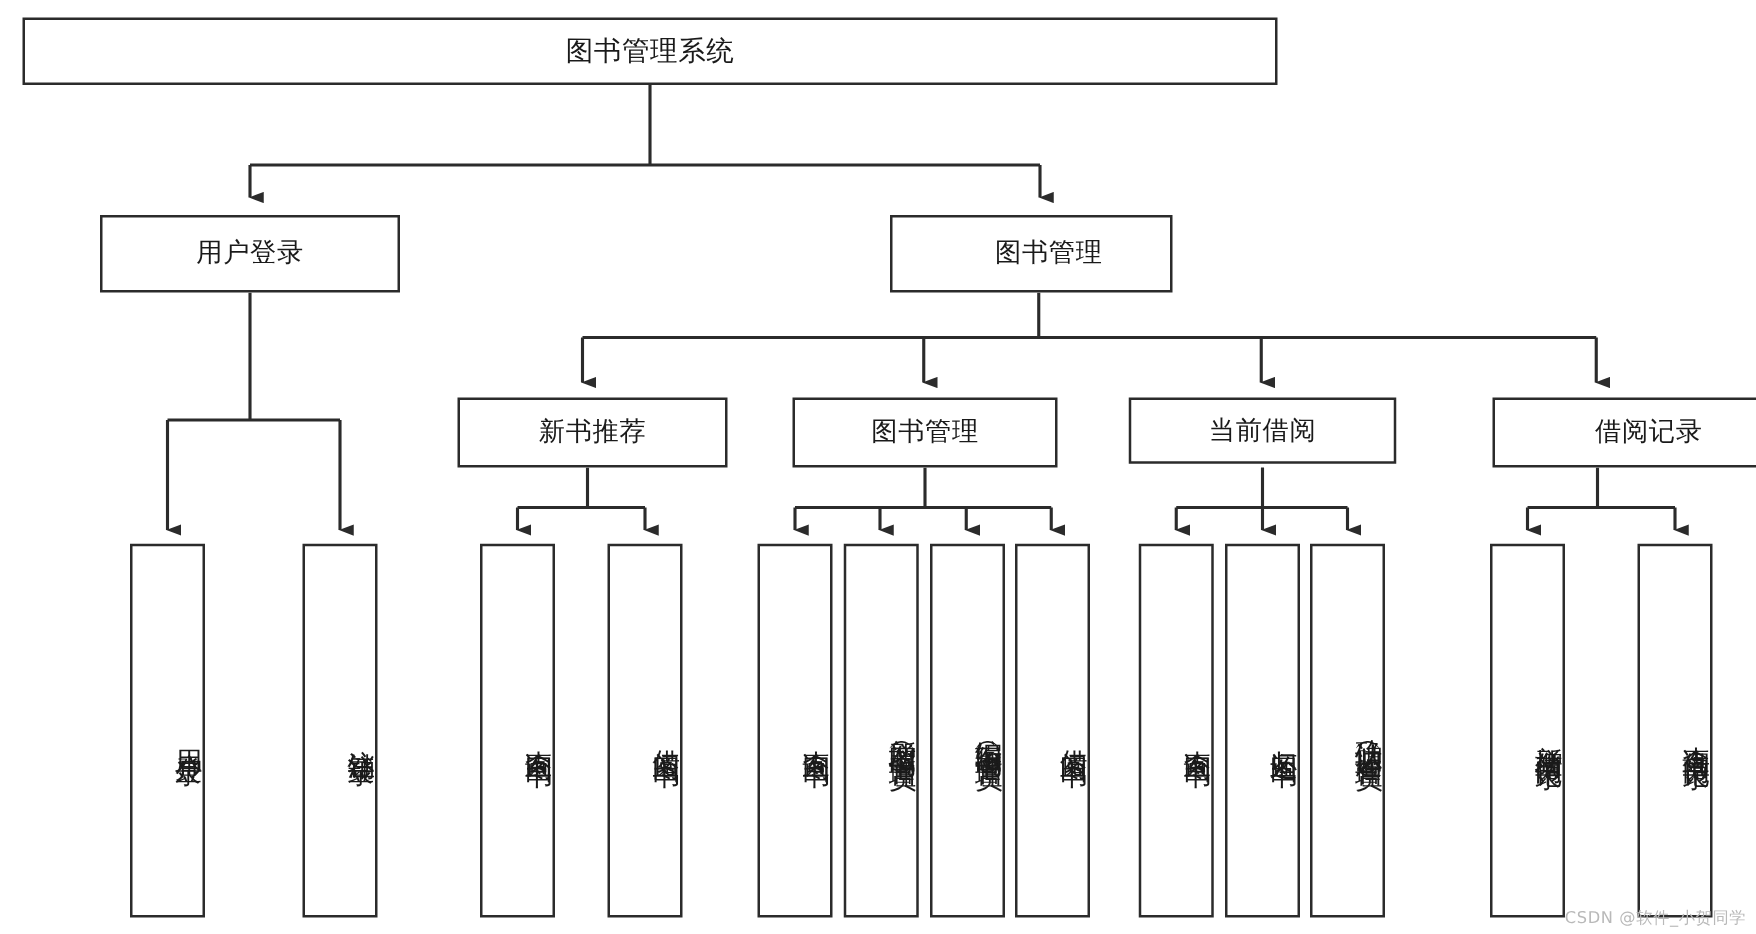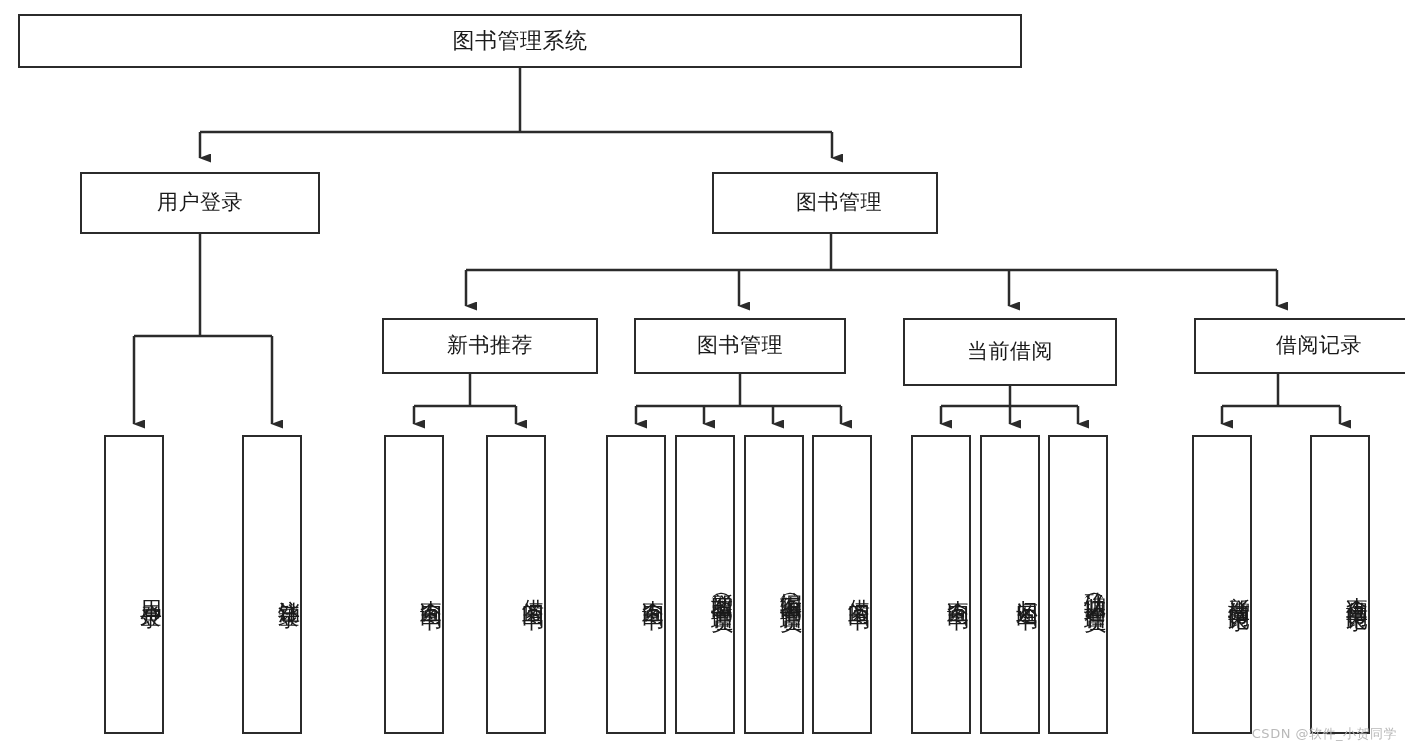--- a/index.html
+++ b/index.html
@@ -130,27 +130,27 @@
     <span>图书管理系统</span>
   </div>
 
   <div class="node horiz" style="left:80px; top:172px; width:240px; height:62px;">
     <span>用户登录</span>
   </div>
   <div class="node horiz" style="left:712px; top:172px; width:226px; height:62px;padding-left:28px;">
     <span>图书管理</span>
   </div>
 
-  <div class="node horiz" style="left:382px; top:318px; width:216px; height:56px;">
+  <div class="node horiz" style="left:366px; top:318px; width:216px; height:56px;">
     <span>新书推荐</span>
   </div>
   <div class="node horiz" style="left:634px; top:318px; width:212px; height:56px;">
     <span>图书管理</span>
   </div>
-  <div class="node horiz" style="left:903px; top:318px; width:214px; height:68px;">
+  <div class="node horiz" style="left:903px; top:318px; width:214px; height:53px;">
     <span>当前借阅</span>
   </div>
   <div class="node horiz" style="left:1171px; top:318px; width:250px; height:56px;margin-left:23px;">
     <span>借阅记录</span>
   </div>
 
   <div class="node leaf" style="left:104px; top:435px; width:60px; height:299px;">
     <span>用户登录</span>
   </div>
   <div class="node leaf" style="left:242px; top:435px; width:60px; height:299px;">

